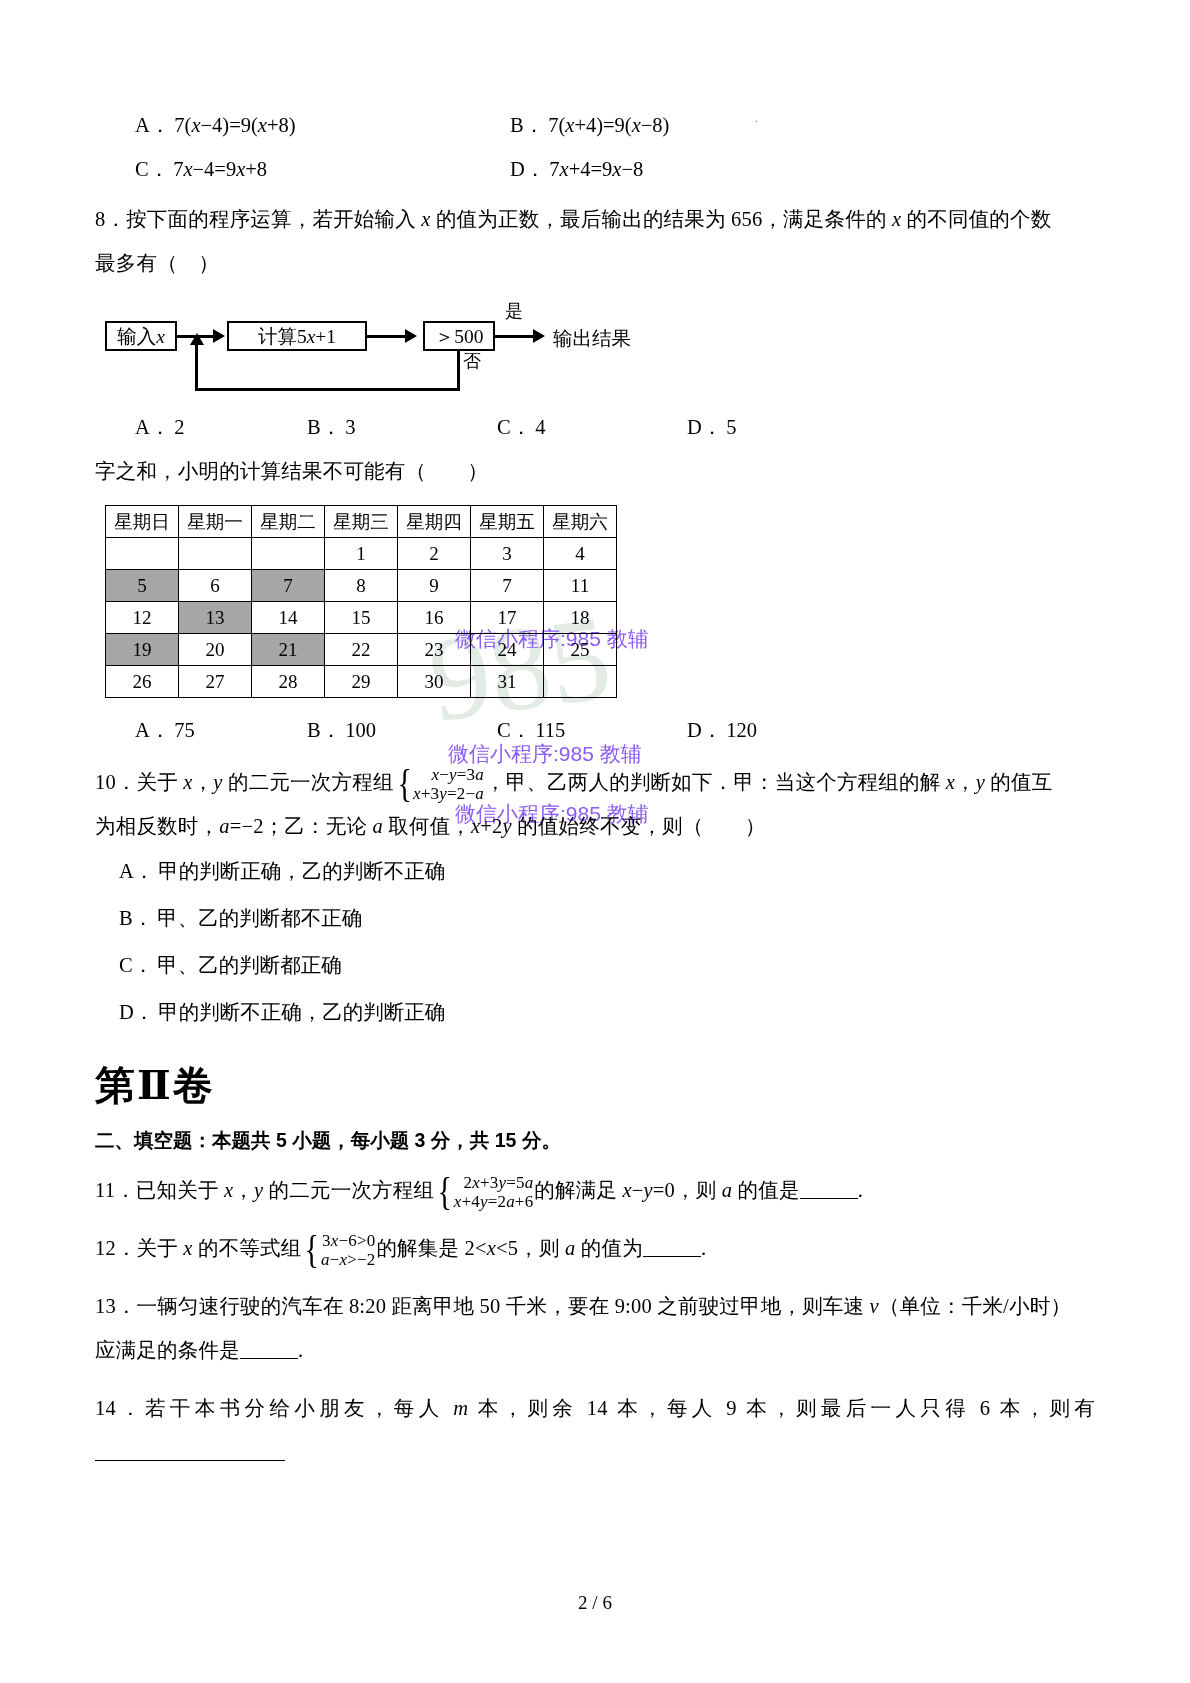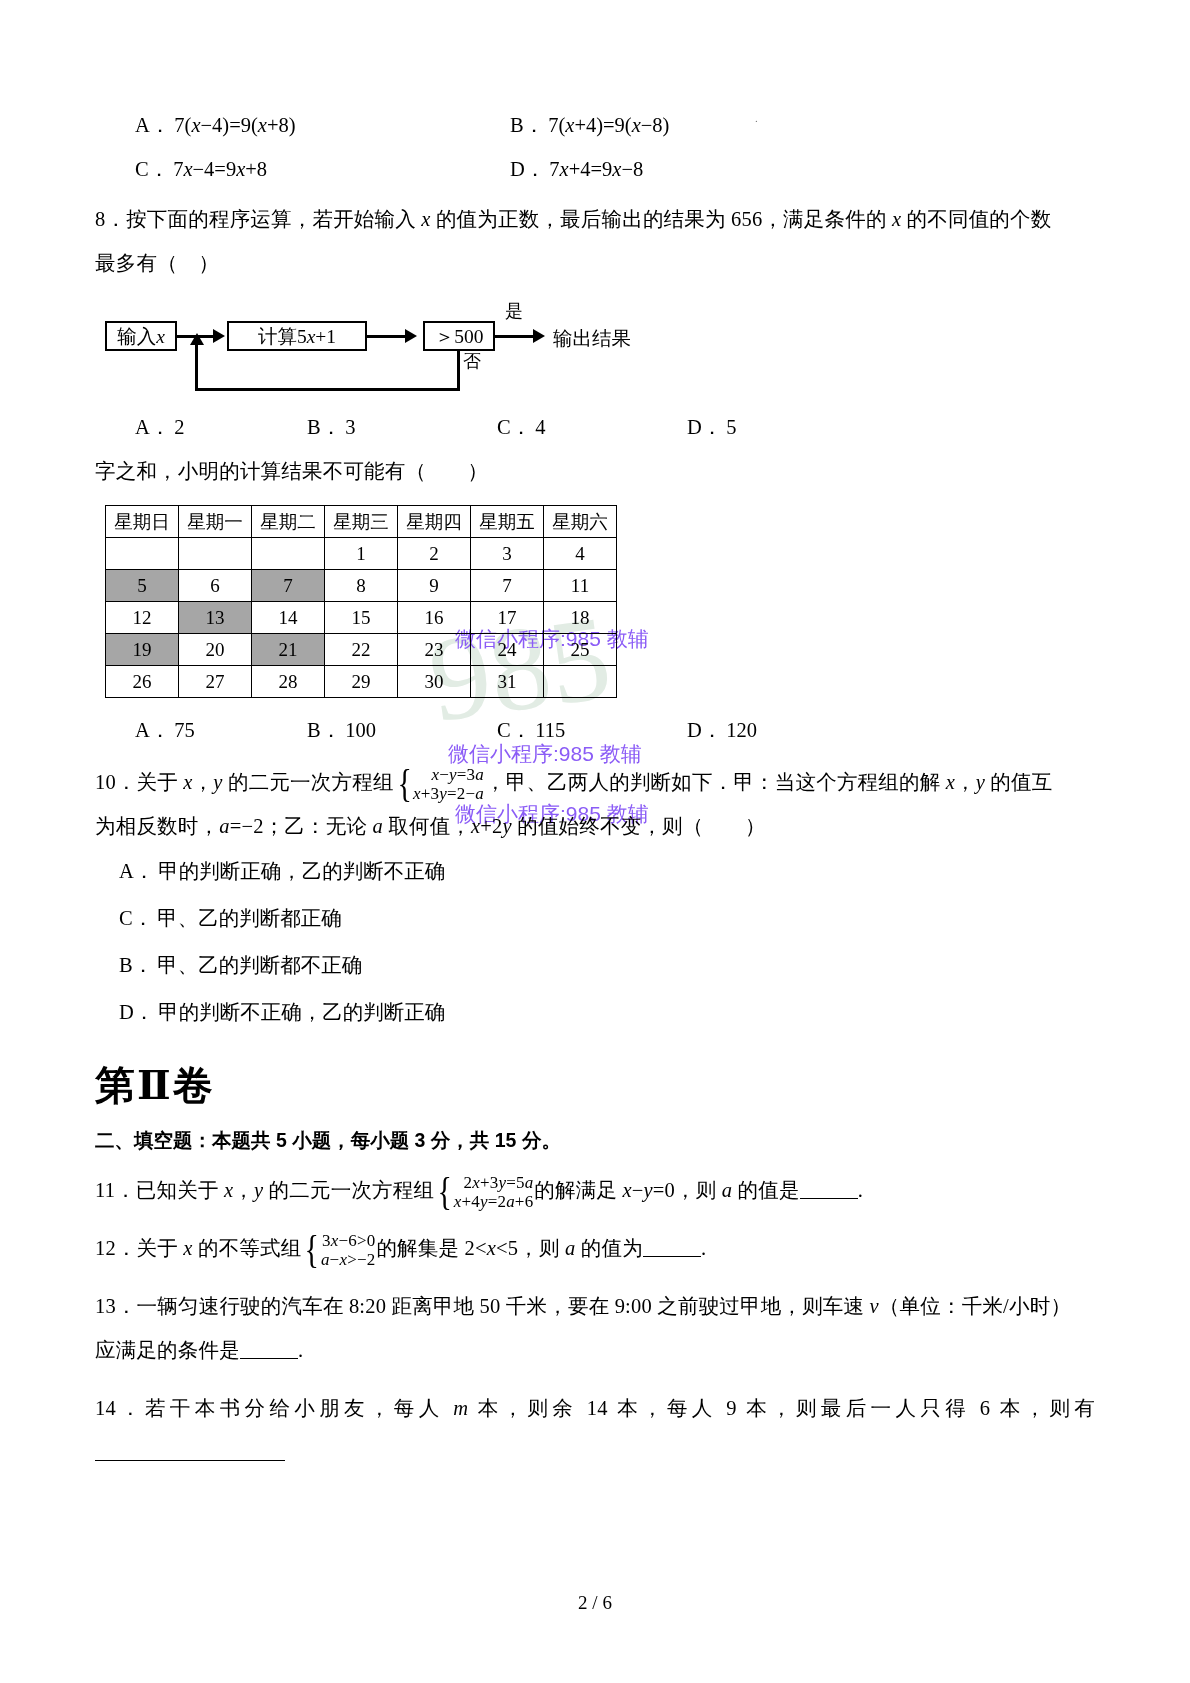--- a/index.html
+++ b/index.html
@@ -409,24 +409,24 @@
     </div>
     <div class="q-line">
       为相反数时，<i>a</i>=−2；乙：无论 <i>a</i> 取何值，<i>x</i>+2<i>y</i> 的值始终不变，则（　　）
     </div>
 
     <div class="opt-stack">
       <div class="opt">
         <span class="lab">A．</span><span>甲的判断正确，乙的判断不正确</span>
       </div>
       <div class="opt">
+        <span class="lab">B．</span><span>甲、乙的判断都不正确</span>
+      </div>
+      <div class="opt">
         <span class="lab">C．</span><span>甲、乙的判断都正确</span>
-      </div>
-      <div class="opt">
-        <span class="lab">B．</span><span>甲、乙的判断都不正确</span>
       </div>
       <div class="opt">
         <span class="lab">D．</span><span>甲的判断不正确，乙的判断正确</span>
       </div>
     </div>
 
     <div class="juan2">第Ⅱ卷</div>
     <div class="sec-head">二、填空题：本题共 5 小题，每小题 3 分，共 15 分。</div>
 
     <div class="q-line" style="margin-top:14px;">

